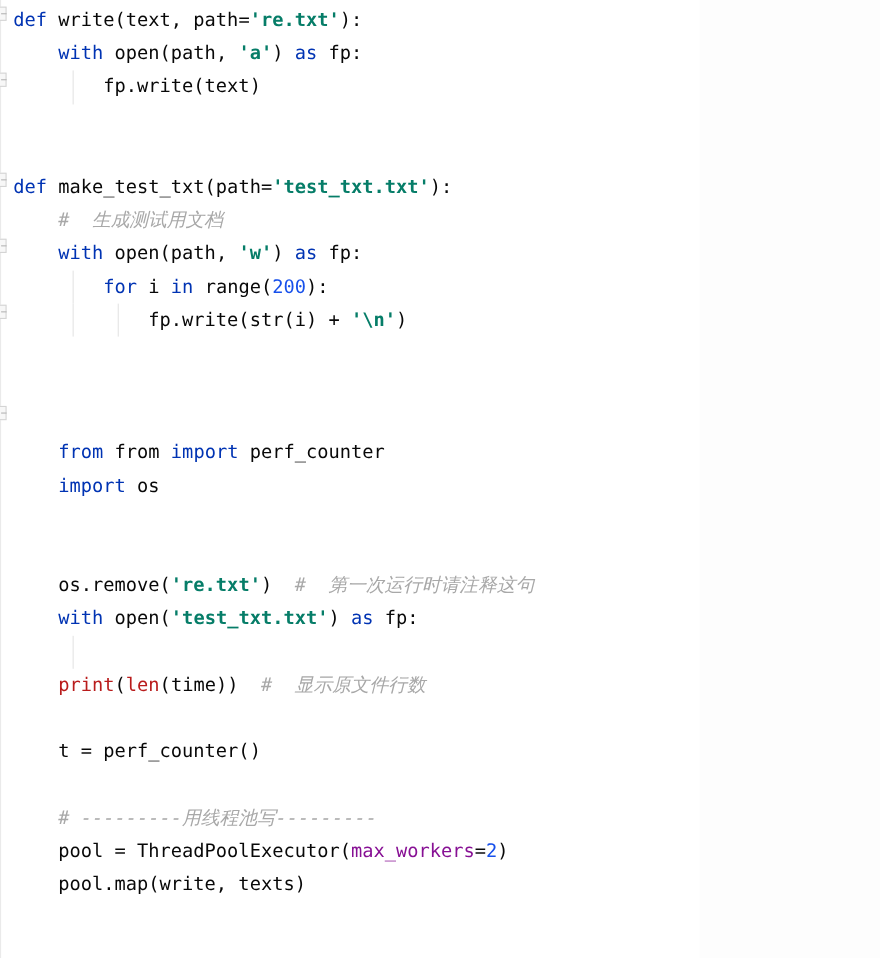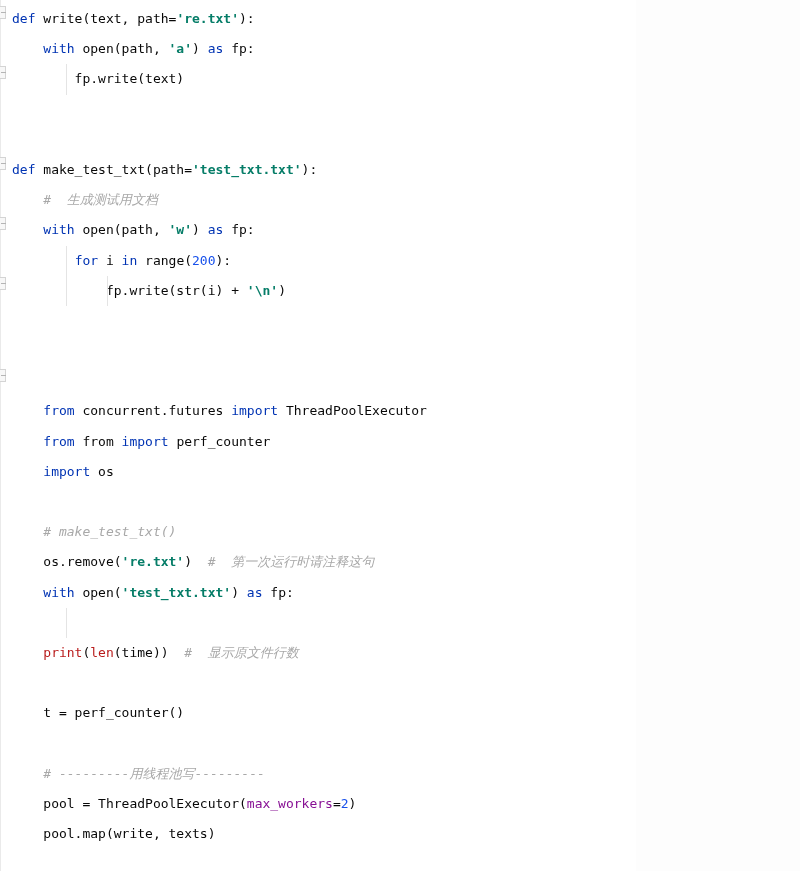--- a/index.html
+++ b/index.html
@@ -6,21 +6,21 @@
     margin: 0;
     padding: 0;
     background: #ffffff;
   }
   #editor {
     position: relative;
     width: 800px;
     height: 871px;
     background: #ffffff;
     font-family: "DejaVu Sans Mono", "Liberation Mono", monospace;
-    font-size: 13px;
+    font-size: 17px;
     line-height: 30.2px;
     overflow: hidden;
     -webkit-font-smoothing: antialiased;
   }
   
   #tint {
     position: absolute;
     top: 0;
     left: 636px;
     width: 164px;
@@ -120,25 +120,24 @@
       <div class="line">&nbsp;</div>
       <div class="line">&nbsp;</div>
       <div class="line"><span class="kw">def</span><span class="plain"> make_test_txt(path=</span><span class="str">'test_txt.txt'</span><span class="plain">):</span></div>
       <div class="line"><span class="plain">    </span><span class="cmt">#  生成测试用文档</span></div>
       <div class="line"><span class="plain">    </span><span class="kw">with</span><span class="plain"> open(path, </span><span class="str">'w'</span><span class="plain">) </span><span class="kw">as</span><span class="plain"> fp:</span></div>
       <div class="line"><div class="guide g1"></div><span class="plain">        </span><span class="kw">for</span><span class="plain"> i </span><span class="kw">in</span><span class="plain"> range(</span><span class="num">200</span><span class="plain">):</span></div>
       <div class="line"><div class="guide g1"></div><div class="guide g2"></div><span class="plain">            fp.write(str(i) + </span><span class="str">'\n'</span><span class="plain">)</span></div>
       <div class="line">&nbsp;</div>
       <div class="line">&nbsp;</div>
       <div class="line">&nbsp;</div>
-      <div class="line"><span class="plain">    </span><span class="kw">from</span><span class="plain"> concurrent.futures </span><span class="kw">import</span><span class="plain"> ThreadPoolExecutor</span></div>
       <div class="line"><span class="plain">    </span><span class="kw">from</span><span class="plain"> from </span><span class="kw">import</span><span class="plain"> perf_counter</span></div>
       <div class="line"><span class="plain">    </span><span class="kw">import</span><span class="plain"> os</span></div>
       <div class="line">&nbsp;</div>
-      <div class="line"><span class="plain">    </span><span class="cmt"># make_test_txt()</span></div>
+      <div class="line"><span class="plain">    </span></div>
       <div class="line"><span class="plain">    os.remove(</span><span class="str">'re.txt'</span><span class="plain">)  </span><span class="cmt">#  第一次运行时请注释这句</span></div>
       <div class="line"><span class="plain">    </span><span class="kw">with</span><span class="plain"> open(</span><span class="str">'test_txt.txt'</span><span class="plain">) </span><span class="kw">as</span><span class="plain"> fp:</span></div>
       <div class="line"><div class="guide g1"></div></div>
       <div class="line"><span class="plain">    </span><span class="bi">print</span><span class="plain">(</span><span class="bi">len</span><span class="plain">(time))  </span><span class="cmt">#  显示原文件行数</span></div>
       <div class="line">&nbsp;</div>
       <div class="line"><span class="plain">    t = perf_counter()</span></div>
       <div class="line">&nbsp;</div>
       <div class="line"><span class="plain">    </span><span class="cmt"># ---------用线程池写---------</span></div>
       <div class="line"><span class="plain">    pool = ThreadPoolExecutor(</span><span class="kwarg">max_workers</span><span class="plain">=</span><span class="num">2</span><span class="plain">)</span></div>
       <div class="line"><span class="plain">    pool.map(write, texts)</span></div>

